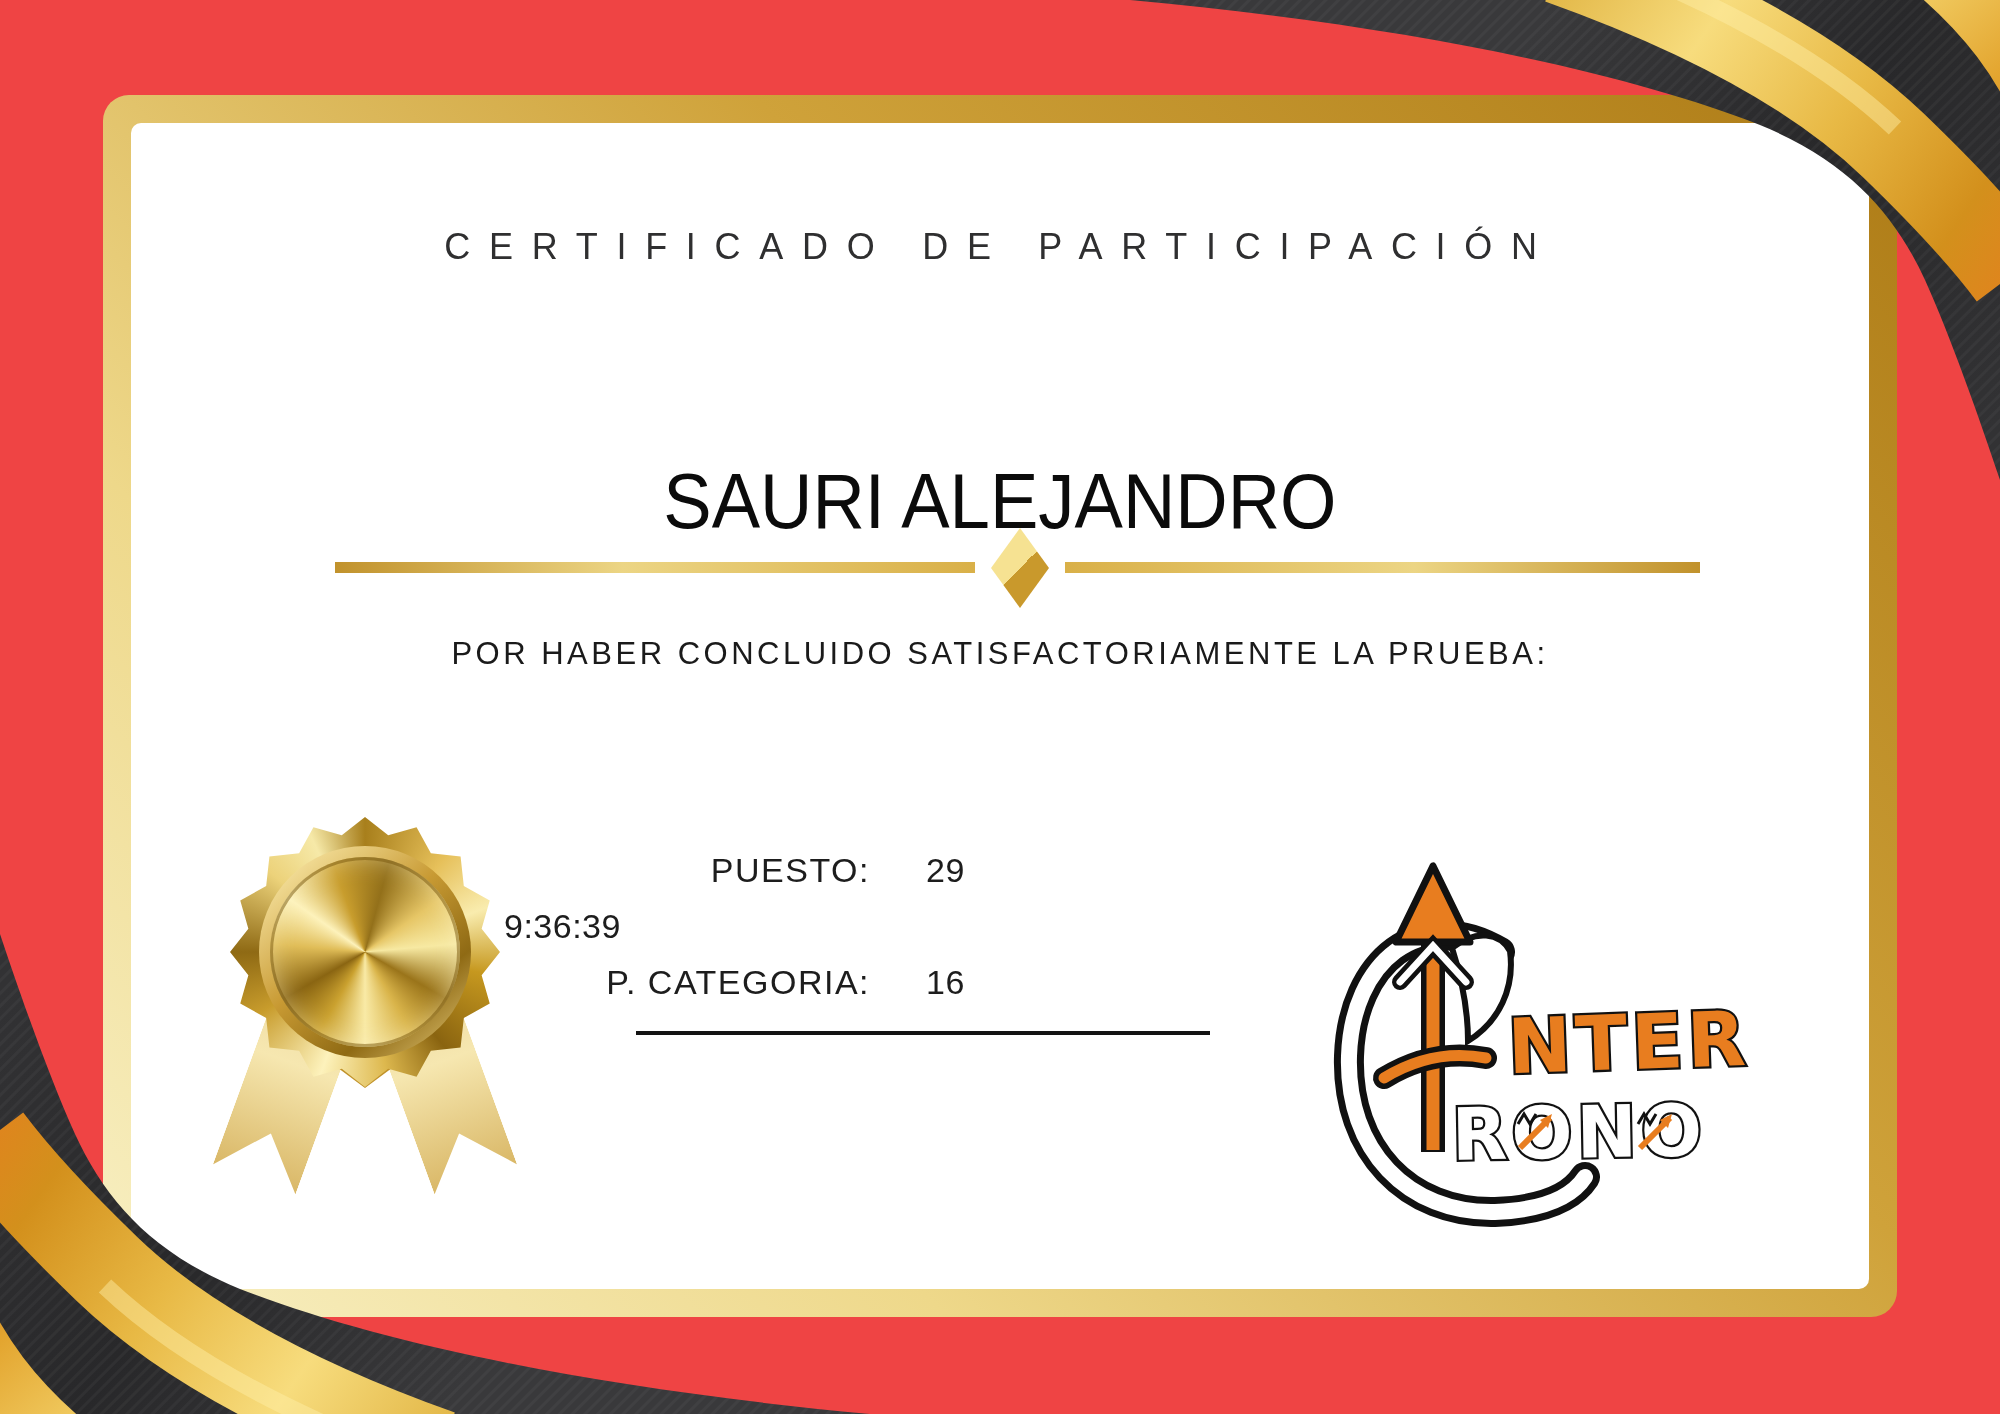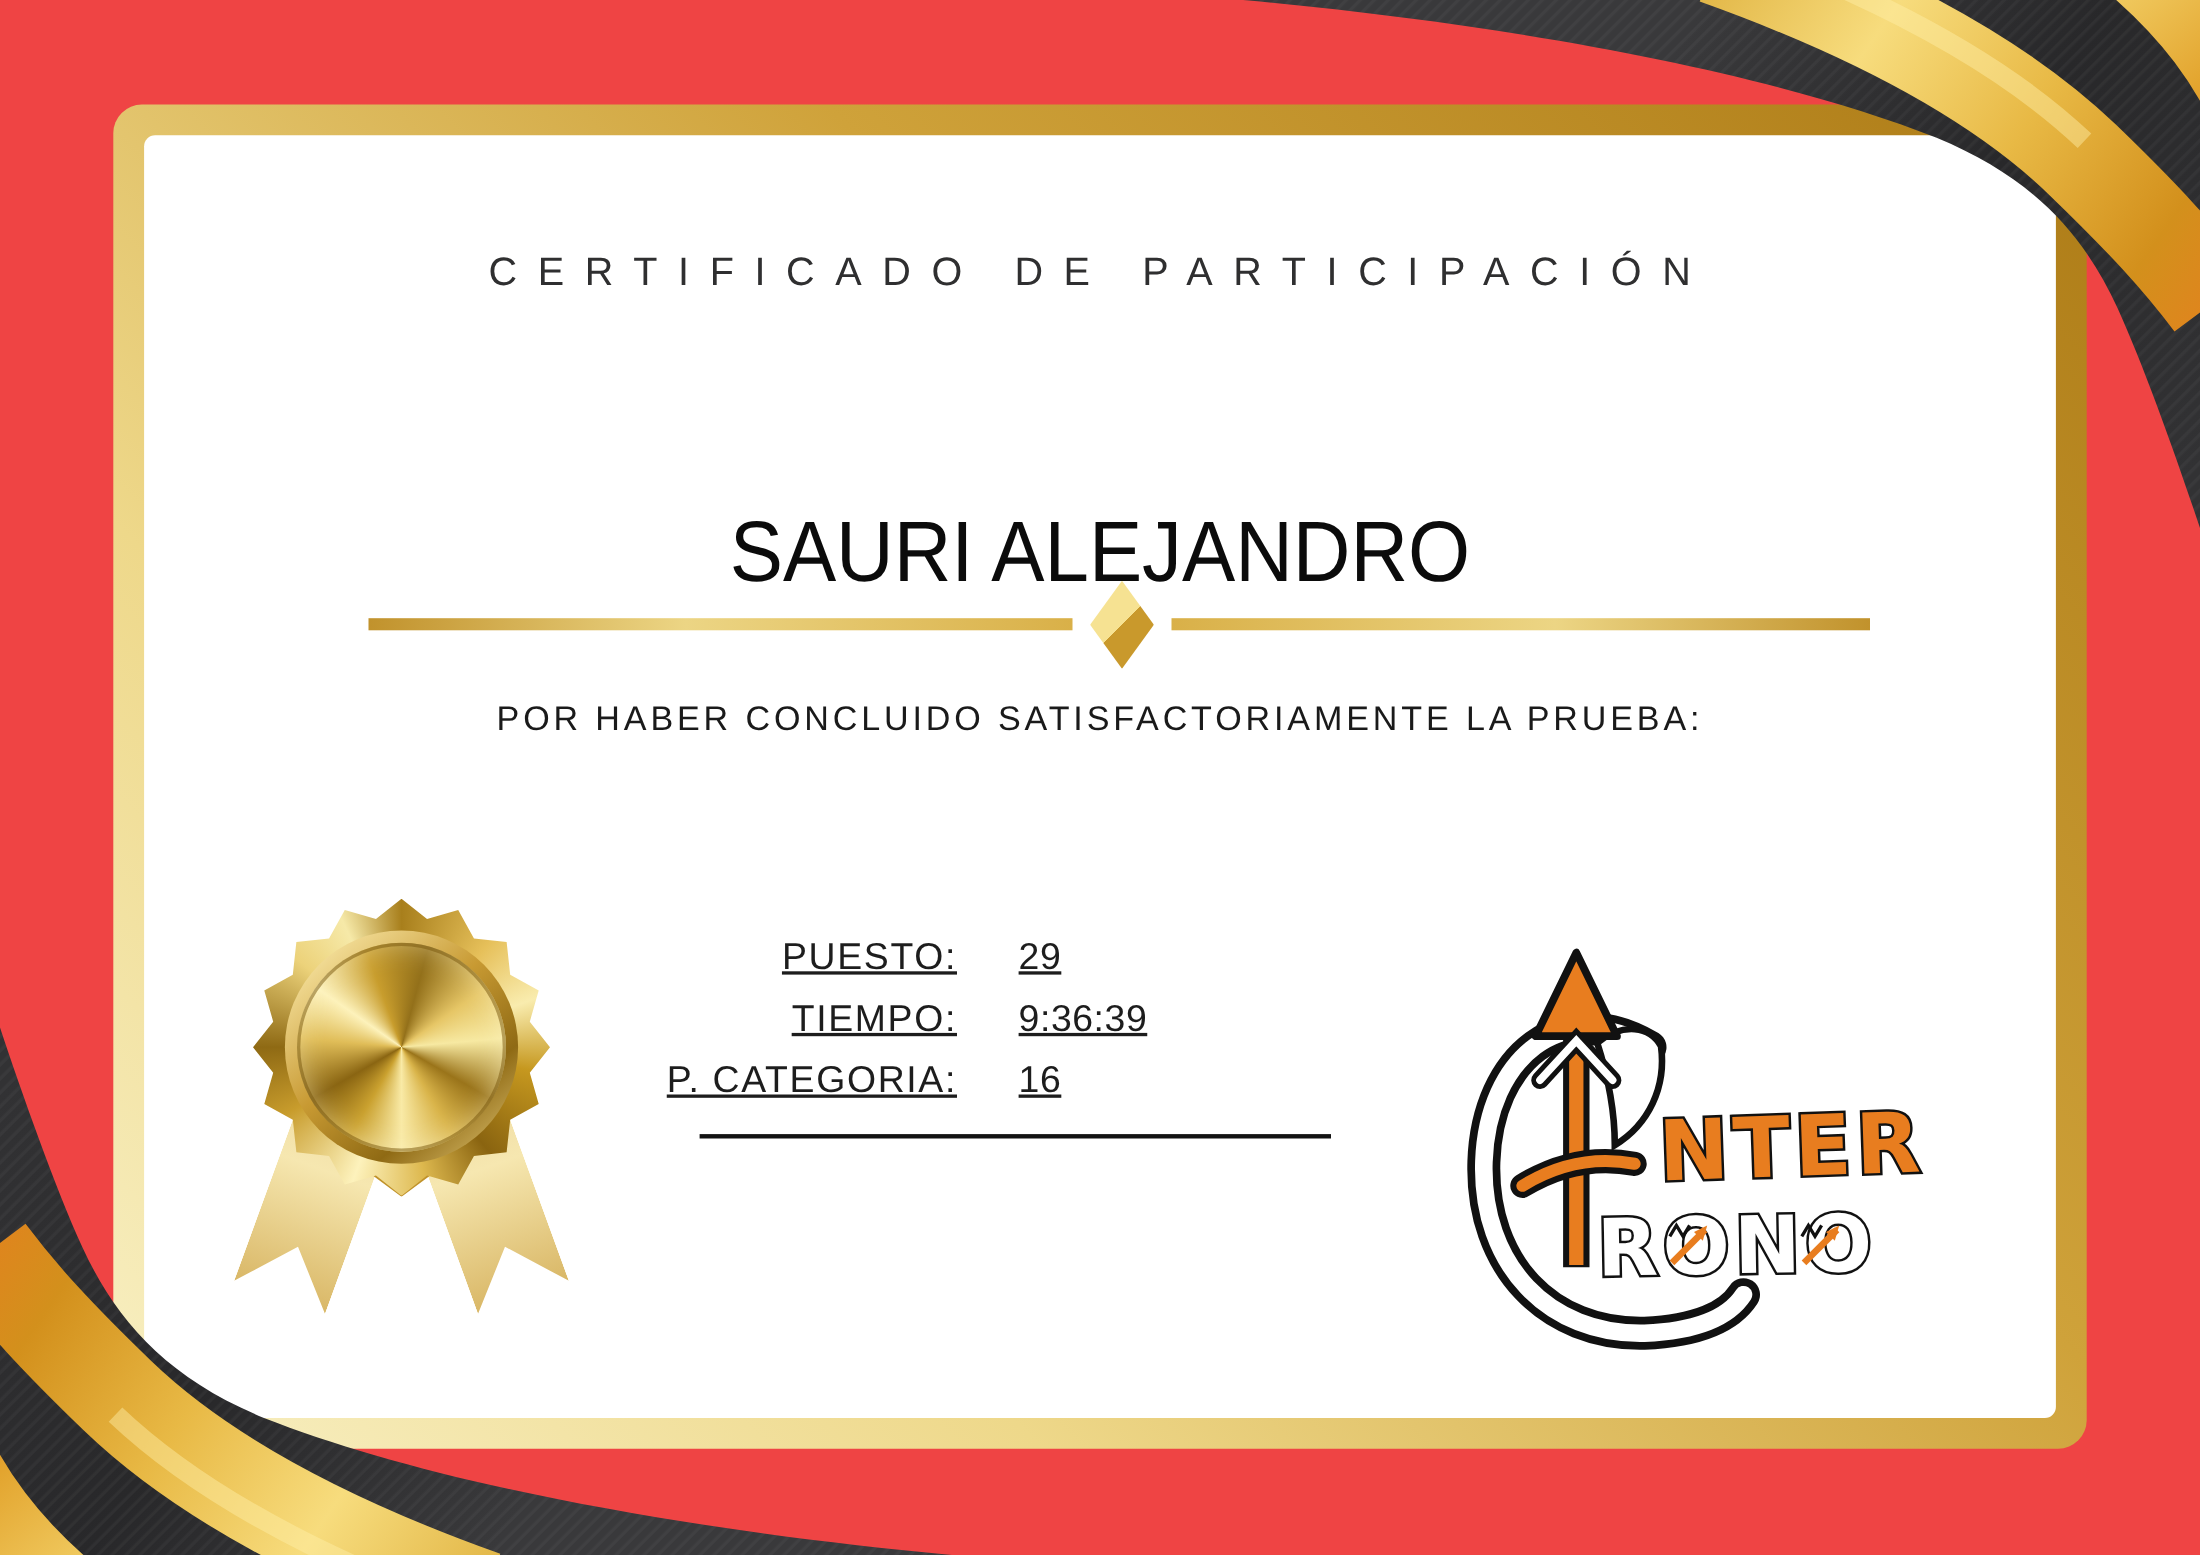--- a/index.html
+++ b/index.html
@@ -22,21 +22,21 @@
   
   .div-line{position:absolute;top:562px;height:11px;background:linear-gradient(90deg,#c1922c,#ecd584 45%,#d9b048);}
   .div-line.left{left:335px;width:640px;}
   .div-line.right{left:1065px;width:635px;background:linear-gradient(90deg,#d9b048,#ecd584 55%,#c1922c);}
   .diamond{position:absolute;left:991px;top:528px;width:58px;height:80px;
            clip-path:polygon(50% 0,100% 50%,50% 100%,0 50%);
            background:linear-gradient(135deg,#f6e292 0 50%,#c9992c 50% 100%);}
 
   
   .fields{position:absolute;left:480px;top:842px;}
-  .frow{display:flex;height:56px;align-items:center;font-size:34px;color:#1d1d1d;text-decoration:underline;}
+  .frow{display:flex;height:56px;align-items:center;font-size:34px;color:#1d1d1d;}
   .flabel{width:390px;text-align:right;padding-right:32px;letter-spacing:1.5px;}
   .fvalue{letter-spacing:0.5px;margin-left:24px;}
   .sig-line{position:absolute;left:636px;top:1031px;width:574px;height:4px;background:#131313;}
 
   
   .medal{position:absolute;left:230px;top:817px;width:270px;height:270px;}
   .tail{position:absolute;top:198px;width:88px;height:175px;
         background:linear-gradient(180deg,#f0ddA5,#f6e7b0 30%,#d9b766);
         clip-path:polygon(0 0,100% 0,100% 100%,50% 72%,0 100%);}
   .tail.left{left:40px;transform:rotate(20deg);transform-origin:50% 0;}
@@ -81,21 +81,20 @@
     <div class="medal-ring"></div>
     <div class="medal-disc"></div>
   </div>
 
   <div class="fields">
     <div class="frow">
       <div class="flabel">PUESTO:</div>
       <div class="fvalue">29</div>
     </div>
     <div class="frow">
-      <div class="flabel">TIEMPO:</div>
       <div class="fvalue">9:36:39</div>
     </div>
     <div class="frow">
       <div class="flabel">P. CATEGORIA:</div>
       <div class="fvalue">16</div>
     </div>
   </div>
 
   <div class="sig-line"></div>
 

